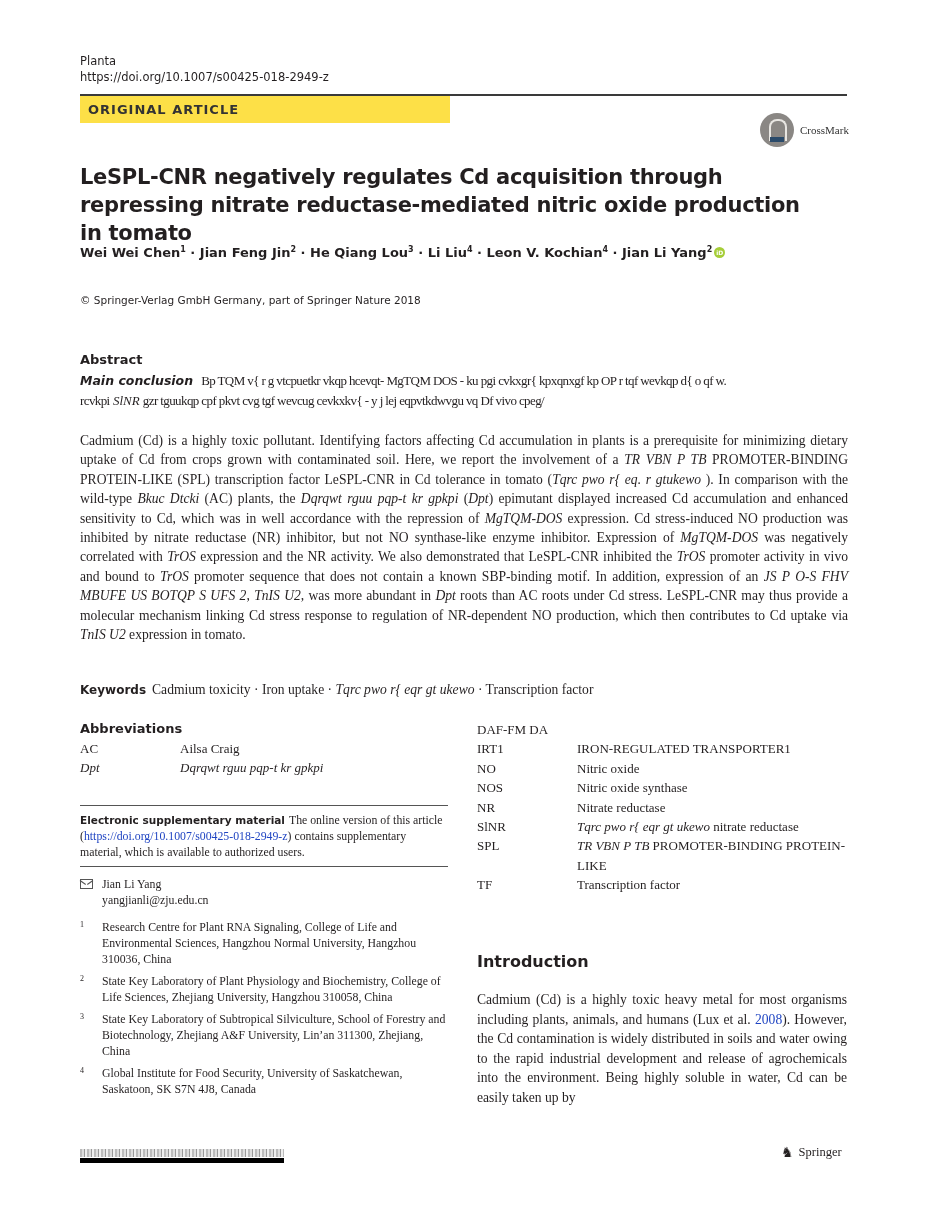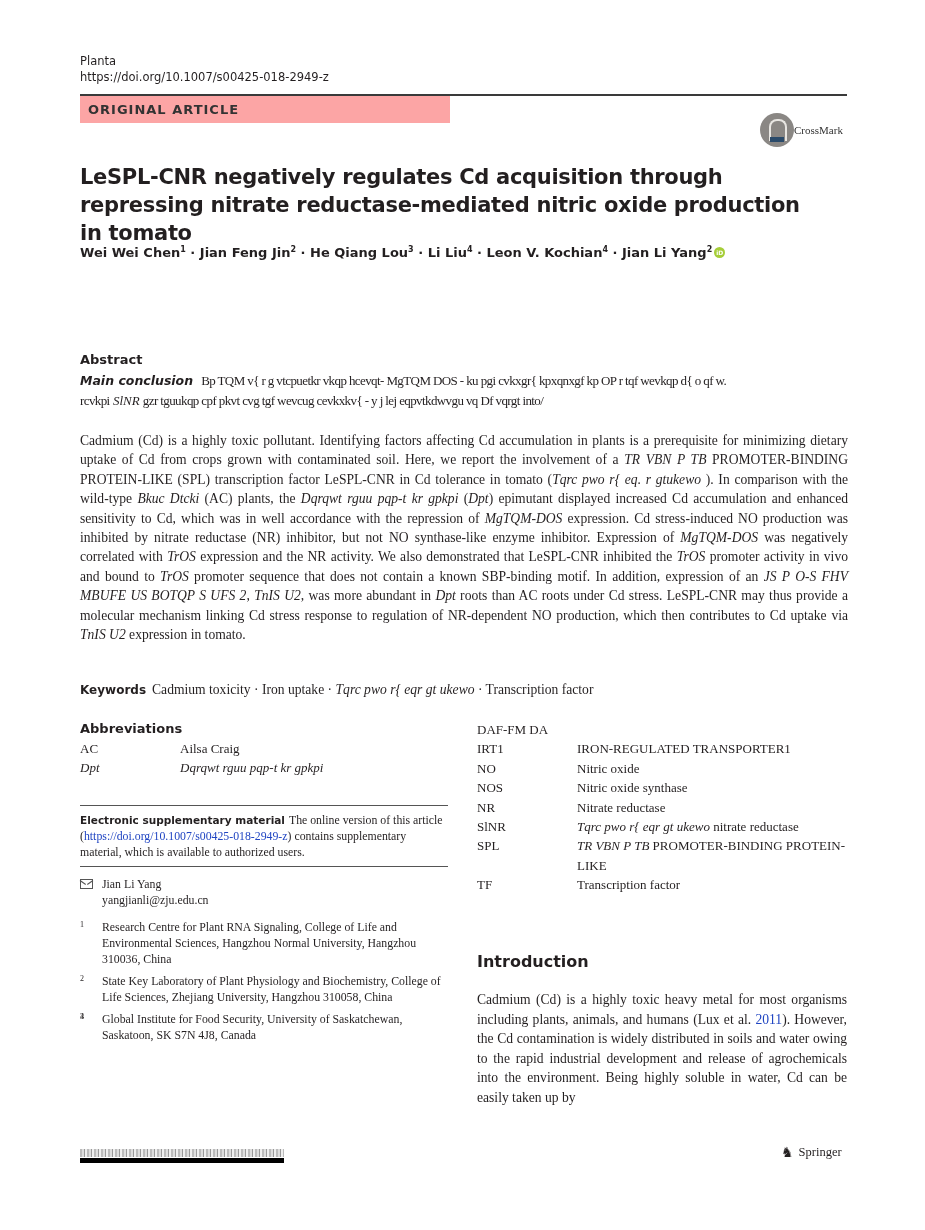--- a/index.html
+++ b/index.html
@@ -3,24 +3,24 @@
 <meta charset="utf-8">
 <style>
   html, body { margin: 0; padding: 0; background: #fff; }
   body { width: 925px; height: 1230px; position: relative; overflow: hidden; color: #231f20; }
   .sans { font-family: "DejaVu Sans", "Liberation Sans", sans-serif; }
   .serif { font-family: "Liberation Serif", "DejaVu Serif", serif; }
   .abs { position: absolute; }
 
   #journal { left: 80px; top: 53px; font-size: 11.5px; line-height: 16px; }
   #rule-top { left: 80px; top: 94px; width: 767px; height: 2px; background: #3a3a3a; }
-  #article-type { left: 80px; top: 96px; width: 370px; height: 27px; background: #fca5a5; }
+  #article-type { left: 80px; top: 96px; width: 370px; height: 27px; background: #fde047; }
   #article-type span { position: absolute; left: 8px; top: 6px; font-size: 13px; font-weight: bold; letter-spacing: 1px; color: #333; }
 
-  #crossmark { left: 760px; top: 113px; display: flex; align-items: center; }
+  #crossmark { left: 760px; top: 113px; display: flex; align-items: center; gap: 6px; }
   #crossmark .logo { width: 34px; height: 34px; border-radius: 50%; background: #8a8784; position: relative; }
   #crossmark .logo::before { content: ""; position: absolute; left: 9px; top: 6px; width: 14px; height: 20px; border: 2px solid #e8e6e2; border-bottom: none; border-radius: 8px 8px 0 0; }
   #crossmark .logo::after { content: ""; position: absolute; left: 10px; top: 24px; width: 14px; height: 5px; background: #2a4a6a; }
   #crossmark span { font-size: 11px; color: #333; }
 
   #title { left: 80px; top: 163px; width: 720px; font-size: 21px; font-weight: bold; line-height: 28px; letter-spacing: -0.3px; }
   #authors { left: 80px; top: 245px; font-size: 13px; font-weight: bold; }
   #authors sup { font-size: 8px; }
   .orcid { display: inline-block; width: 11px; height: 11px; border-radius: 50%; background: #a6ce39; color: #fff; font-size: 6px; text-align: center; line-height: 11px; vertical-align: 2px; margin-left: 2px; }
 
@@ -90,28 +90,29 @@
 <div id="crossmark" class="abs serif">
   <div class="logo"></div>
   <span>CrossMark</span>
 </div>
 
 <div id="title" class="abs sans">LeSPL-CNR negatively regulates Cd acquisition through repressing nitrate reductase-mediated nitric oxide production in tomato</div>
 
 <div id="authors" class="abs sans"><span>Wei Wei Chen</span><sup>1</sup><span> · </span><span>Jian Feng Jin</span><sup>2</sup><span> · </span><span>He Qiang Lou</span><sup>3</sup><span> · </span><span>Li Liu</span><sup>4</sup><span> · </span><span>Leon V. Kochian</span><sup>4</sup><span> · </span><span>Jian Li Yang</span><sup>2</sup><span class="orcid">iD</span></div>
 
 <div id="dates" class="abs sans">
+  <div>© Springer-Verlag GmbH Germany, part of Springer Nature 2018</div>
 </div>
 
 <div id="abstract-head" class="abs sans">Abstract</div>
 <div id="main-conclusion" class="abs">
   <span class="lbl">Main conclusion</span><span class="garb">Bp TQM v{ r g vtcpuetkr vkqp hcevqt- MgTQM DOS - ku pgi cvkxgr{ kpxqnxgf kp OP r tqf wevkqp d{ o qf w.</span><br>
   <span class="garb">rcvkpi</span>
   <i class="serif">SlNR</i>
-  <span class="garb">gzr tguukqp cpf pkvt cvg tgf wevcug cevkxkv{ - y j lej eqpvtkdwvgu vq Df vqrgt into/</span>
+  <span class="garb">gzr tguukqp cpf pkvt cvg tgf wevcug cevkxkv{ - y j lej eqpvtkdwvgu vq Df vivo cpeg/</span>
 </div>
 
 <div id="abstract-body" class="abs serif">
     <p id="abstract-p"><span>Cadmium (Cd) is a highly toxic pollutant. Identifying factors affecting Cd accumulation in plants is a prerequisite for minimizing dietary uptake of Cd from crops grown with contaminated soil. Here, we report the involvement of a </span><i>TR VBN P TB</i><span> PROMOTER-BINDING PROTEIN-LIKE (SPL) transcription factor LeSPL-CNR in Cd tolerance in tomato (</span><i>Tqrc pwo  r{ eq. r gtukewo</i><span> ). In comparison with the wild-type </span><i>Bkuc Dtcki</i><span> (AC) plants, the </span><i>Dqrqwt rguu pqp-t kr gpkpi</i><span> (</span><i>Dpt</i><span>) epimutant displayed increased Cd accumulation and enhanced sensitivity to Cd, which was in well accordance with the repression of </span><i>MgTQM-DOS</i><span> expression. Cd stress-induced NO production was inhibited by nitrate reductase (NR) inhibitor, but not NO synthase-like enzyme inhibitor. Expression of </span><i>MgTQM-DOS</i><span> was negatively correlated with </span><i>TrOS</i><span> expression and the NR activity. We also demonstrated that LeSPL-CNR inhibited the </span><i>TrOS</i><span> promoter activity in vivo and bound to </span><i>TrOS</i><span> promoter sequence that does not contain a known SBP-binding motif. In addition, expression of an </span><i>JS P O-S FHV MBUFE  US BOTQP S UFS 2</i><span>, </span><i>TnIS U2</i><span>, was more abundant in </span><i>Dpt</i><span> roots than AC roots under Cd stress. LeSPL-CNR may thus provide a molecular mechanism linking Cd stress response to regulation of NR-dependent NO production, which then contributes to Cd uptake via </span><i>TnIS U2</i><span> expression in tomato.</span></p>
   </div>
 
 <div id="keywords" class="abs serif">
   <span class="lbl">Keywords</span><span id="kw-list"><span>Cadmium toxicity</span><span> · </span><span>Iron uptake</span><span> · </span><i>Tqrc pwo  r{ eqr gt ukewo</i><span> · </span><span>Transcription factor</span></span>
 </div>
 
@@ -168,27 +169,27 @@
 
 <div id="contact" class="abs serif">
   <span class="mail"></span>
   <div class="txt">Jian Li Yang</div>
   <div class="txt">yangjianli@zju.edu.cn</div>
 </div>
 
 <div id="affils" class="abs serif">
     <div class="affil"><sup>1</sup><span>Research Centre for Plant RNA Signaling, College of Life and Environmental Sciences, Hangzhou Normal University, Hangzhou 310036, China</span></div>
     <div class="affil"><sup>2</sup><span>State Key Laboratory of Plant Physiology and Biochemistry, College of Life Sciences, Zhejiang University, Hangzhou 310058, China</span></div>
-    <div class="affil"><sup>3</sup></div>
+    <div class="affil"><sup>3</sup><span>State Key Laboratory of Subtropical Silviculture, School of Forestry and Biotechnology, Zhejiang A&amp;F University, Lin’an 311300, Zhejiang, China</span></div>
     <div class="affil"><sup>4</sup><span>Global Institute for Food Security, University of Saskatchewan, Saskatoon, SK S7N 4J8, Canada</span></div>
   </div>
 
 <div id="intro-head" class="abs sans">Introduction</div>
 <div id="intro-body" class="abs serif">
-  <span>Cadmium (Cd) is a highly toxic heavy metal for most organisms including plants, animals, and humans (Lux et al. </span><span class="link">2011</span><span>). However, the Cd contamination is widely distributed in soils and water owing to the rapid industrial development and release of agrochemicals into the environment. Being highly soluble in water, Cd can be easily taken up by</span>
+  <span>Cadmium (Cd) is a highly toxic heavy metal for most organisms including plants, animals, and humans (Lux et al. </span><span class="link">2008</span><span>). However, the Cd contamination is widely distributed in soils and water owing to the rapid industrial development and release of agrochemicals into the environment. Being highly soluble in water, Cd can be easily taken up by</span>
 </div>
 
 <div id="barcode" class="abs">
   <div class="noise"></div>
     <div class="bar"></div>
 </div>
 <div id="springer" class="abs serif">
   <span class="horse">♞</span>
   <span>Springer</span>
 </div>

